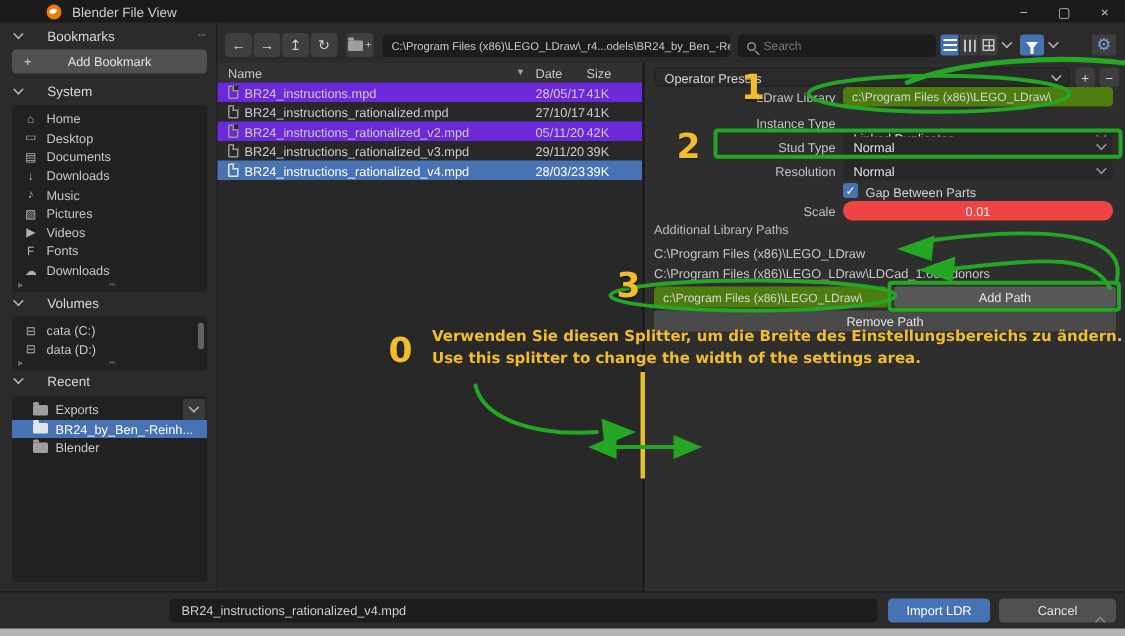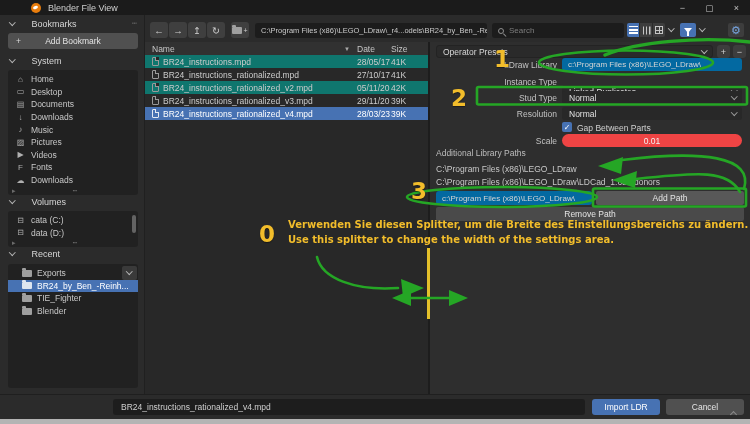--- a/index.html
+++ b/index.html
@@ -66,21 +66,21 @@
             border-top:5px solid #fff; position:relative; }
   .funnel::after { content:""; position:absolute; left:-1px; top:-1px; width:2px; height:4px; background:#fff; }
   .gear { font-size:11px; color:#77a4df; line-height:1; }
 
   
   .file-area { position:absolute; left:145px; top:42px; width:283px; bottom:30px; background:#282828; }
   .list-header { position:absolute; left:145px; top:42px; width:283px; height:13px; background:#313131;
                  font-size:8.5px; color:#c6c6c6; }
   .list-header span { position:absolute; top:1.5px; }
   .frow { position:absolute; left:145px; width:283px; height:13px; font-size:8.5px; color:#cccccc; }
-  .frow.alt { background:#0f766e; }
+  .frow.alt { background:#6d28d9; }
   .frow.sel { background:#4772b3; color:#fff; }
   .frow span { position:absolute; top:1.5px; white-space:nowrap; }
   .ficon { position:absolute; left:7px; top:2px; width:7px; height:9px; border:1px solid #9a9a9a; border-radius:1px; }
   .ficon::before { content:""; position:absolute; top:-1px; right:-1px; width:3px; height:3px;
                    background:#282828; border-left:1px solid #9a9a9a; border-bottom:1px solid #9a9a9a; }
   .frow.sel .ficon { border-color:#e2e9f3; }
   .frow.sel .ficon::before { background:#4772b3; border-color:#e2e9f3; }
 
   .splitter { position:absolute; left:428px; top:42px; width:2px; bottom:30px; background:#1d1d1d; }
   .split-hl { position:absolute; left:427px; top:248px; width:3px; height:71px; background:#e4c02a; z-index:40; }
@@ -90,21 +90,21 @@
   .presets { position:absolute; left:436px; top:45px; width:277px; height:13px; background:#2a2a2a;
              border:1px solid #232323; border-radius:3px; font-size:8.5px; color:#d8d8d8;
              display:flex; align-items:center; padding:0 6px; }
   .presets .chev { position:absolute; right:6px; }
   .sq { position:absolute; top:45px; width:13px; height:13px; background:#3d3d3d; border-radius:3px;
         color:#d2d2d2; font-size:9px; display:flex; align-items:center; justify-content:center; }
   .slabel { position:absolute; left:436px; width:121px; text-align:right; font-size:8.5px; color:#c3c3c3; }
   .dd { position:absolute; left:562px; width:180px; height:13px; background:#282828; border-radius:3px;
         font-size:8.5px; color:#e0e0e0; display:flex; align-items:center; padding:0 7px; }
   .dd .chev { position:absolute; right:6px; border-color:#9a9a9a; }
-  .tfield { position:absolute; left:562px; width:180px; height:13px; background:#0369a1; border-radius:3px;
+  .tfield { position:absolute; left:562px; width:180px; height:13px; background:#4d7c0f; border-radius:3px;
             font-size:8px; color:#d5d5d5; display:flex; align-items:center; padding:0 6px; white-space:nowrap; overflow:hidden; }
   .slider { position:absolute; left:562px; width:180px; height:13px; background:#ef4444; border-radius:7px;
             font-size:8.5px; color:#f2f2f2; display:flex; align-items:center; justify-content:center; }
   .cb { position:absolute; left:562px; width:10px; height:10px; background:#4772b3; border-radius:2px;
         color:#fff; font-size:8px; display:flex; align-items:center; justify-content:center; }
   .cb-label { position:absolute; left:577px; font-size:8.5px; color:#d2d2d2; }
   .ptext { position:absolute; left:436px; font-size:8.5px; color:#c8c8c8; white-space:nowrap; }
   .wbtn { position:absolute; height:14px; border-radius:2px; font-size:8.5px; }
 
   
@@ -223,24 +223,20 @@
     <span>Recent</span>
   </div>
   <div class="side-panel" style="top:264px; height:124px;">
     <div class="side-item">
         <span class="folder"></span>
         <span>Exports</span>
       </div>
     <div class="side-item sel">
         <span class="folder"></span>
         <span>BR24_by_Ben_-Reinh...</span>
-      </div>
-    <div class="side-item">
-        <span class="folder"></span>
-        <span>TIE_Fighter</span>
       </div>
     <div class="side-item">
         <span class="folder"></span>
         <span>Blender</span>
       </div>
   </div>
   <div class="recent-chev">
       <span class="chev"></span>
     </div>
 

